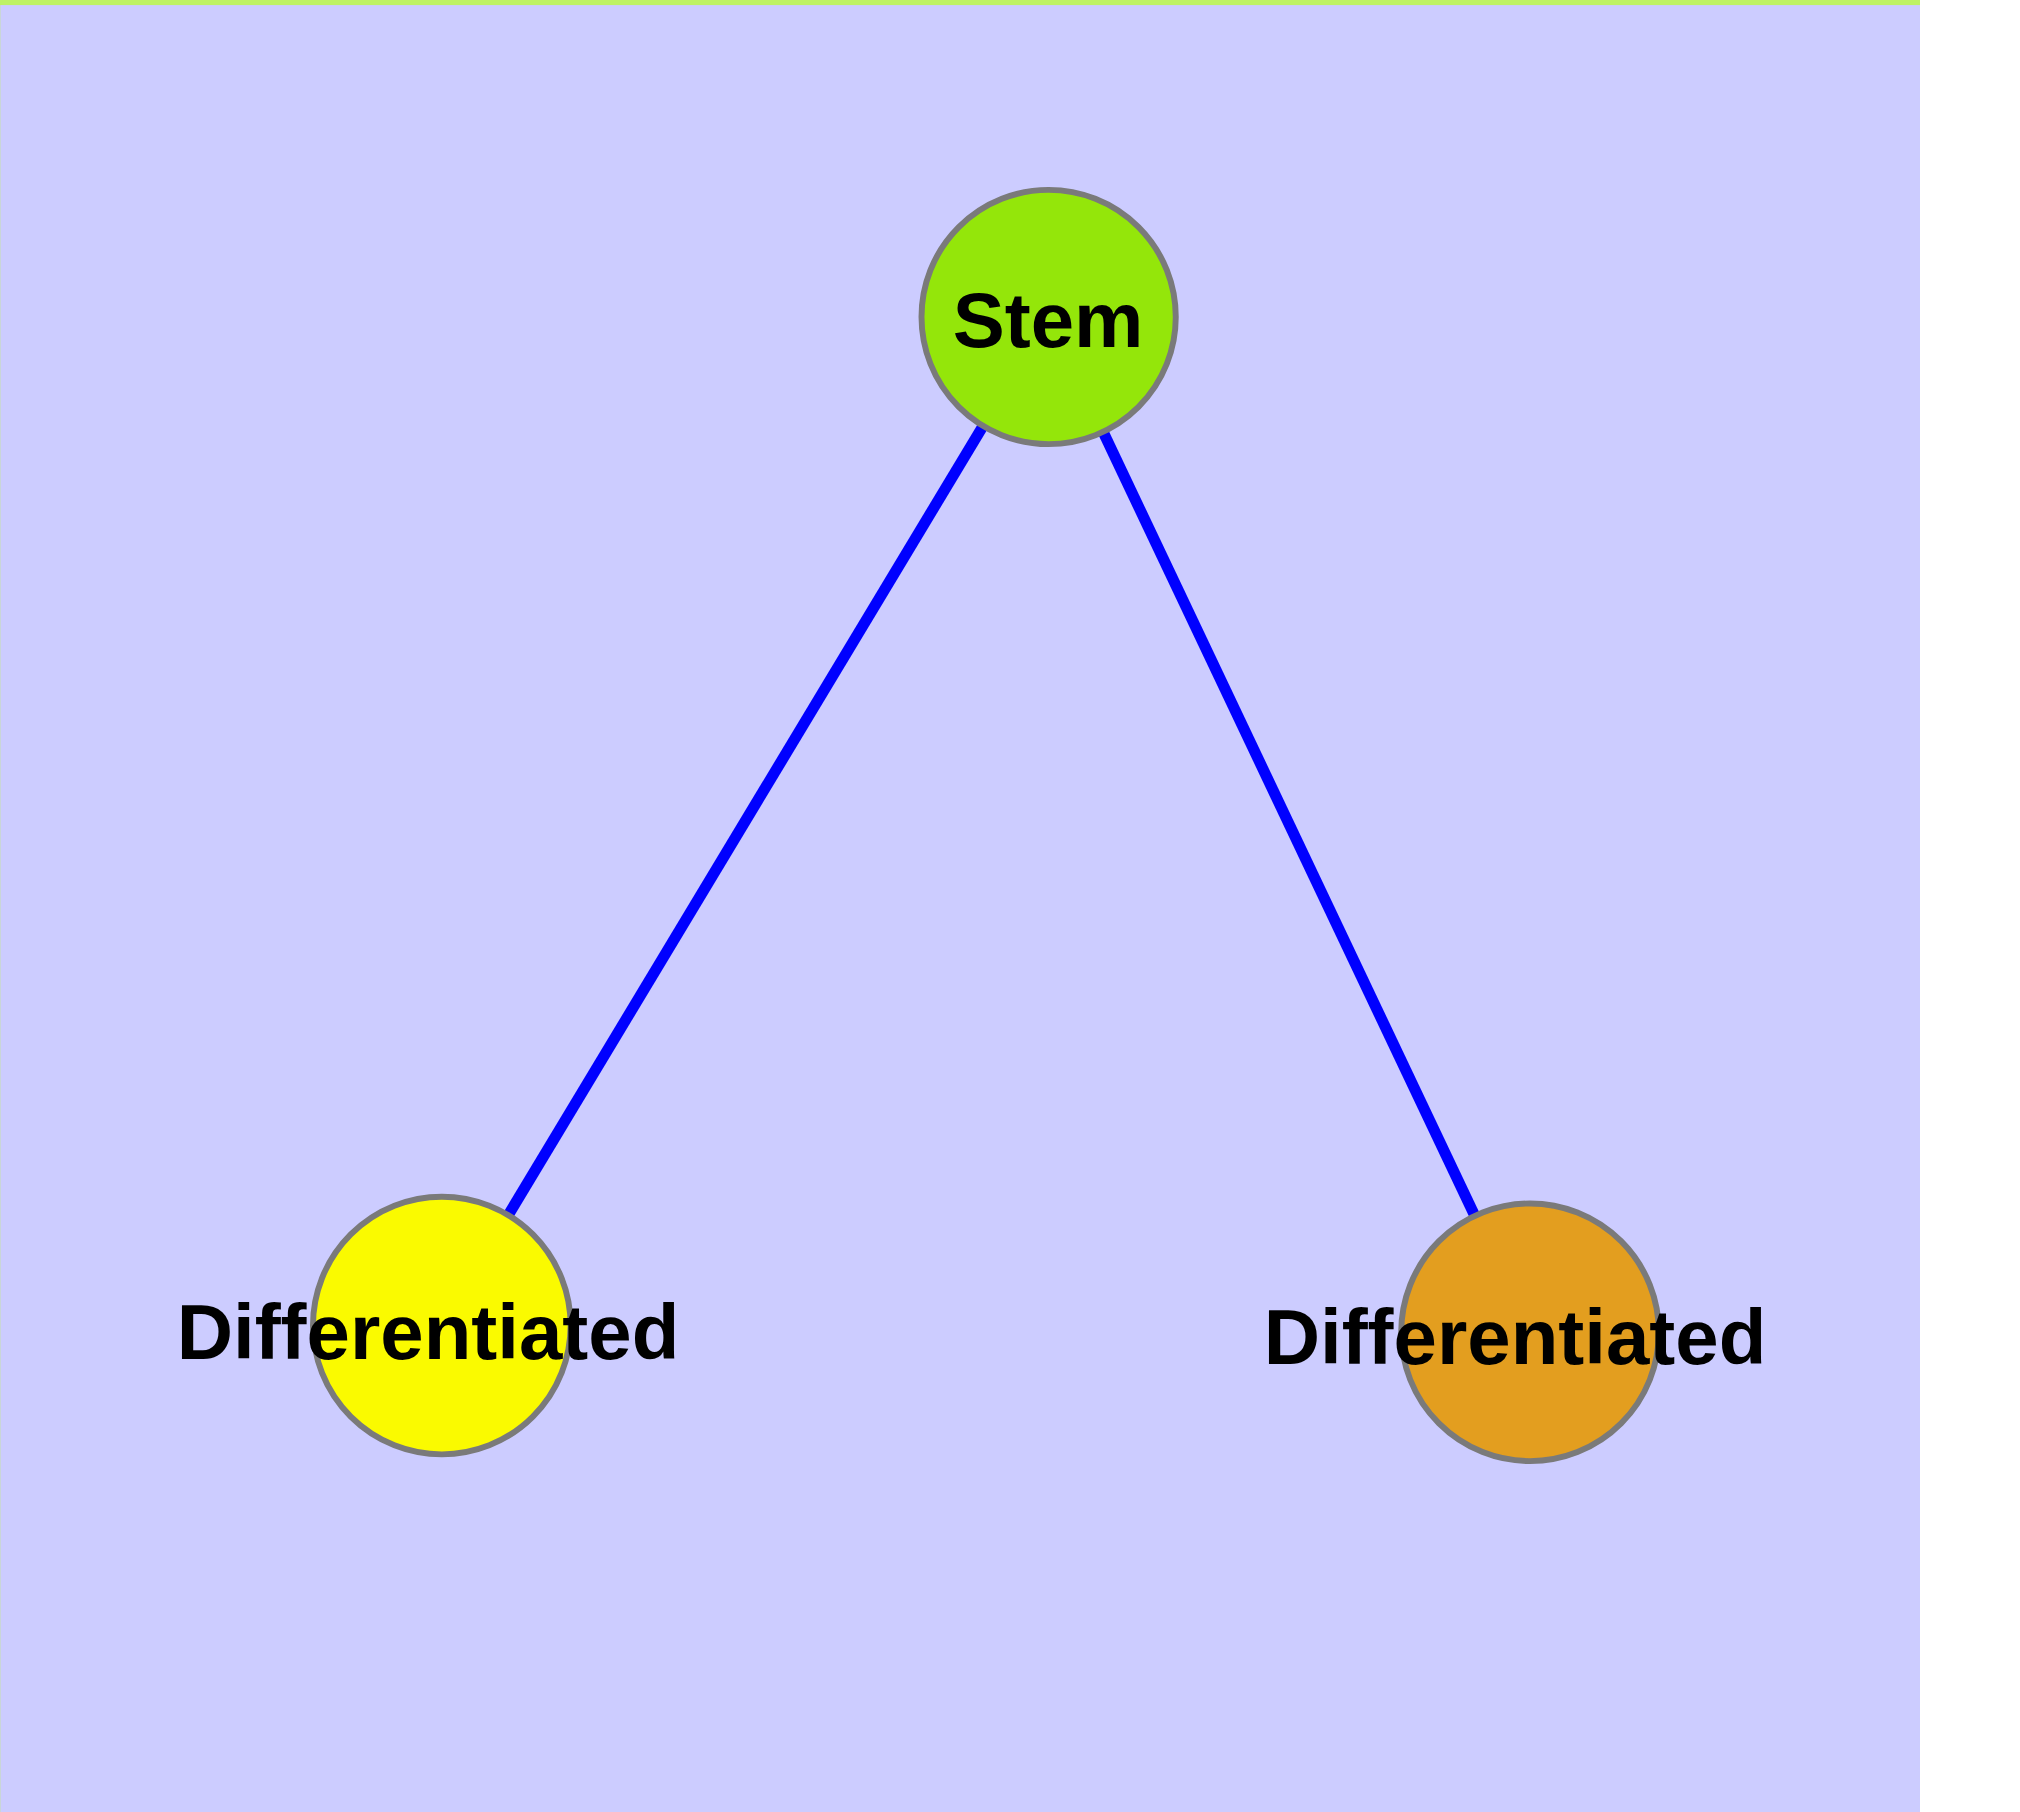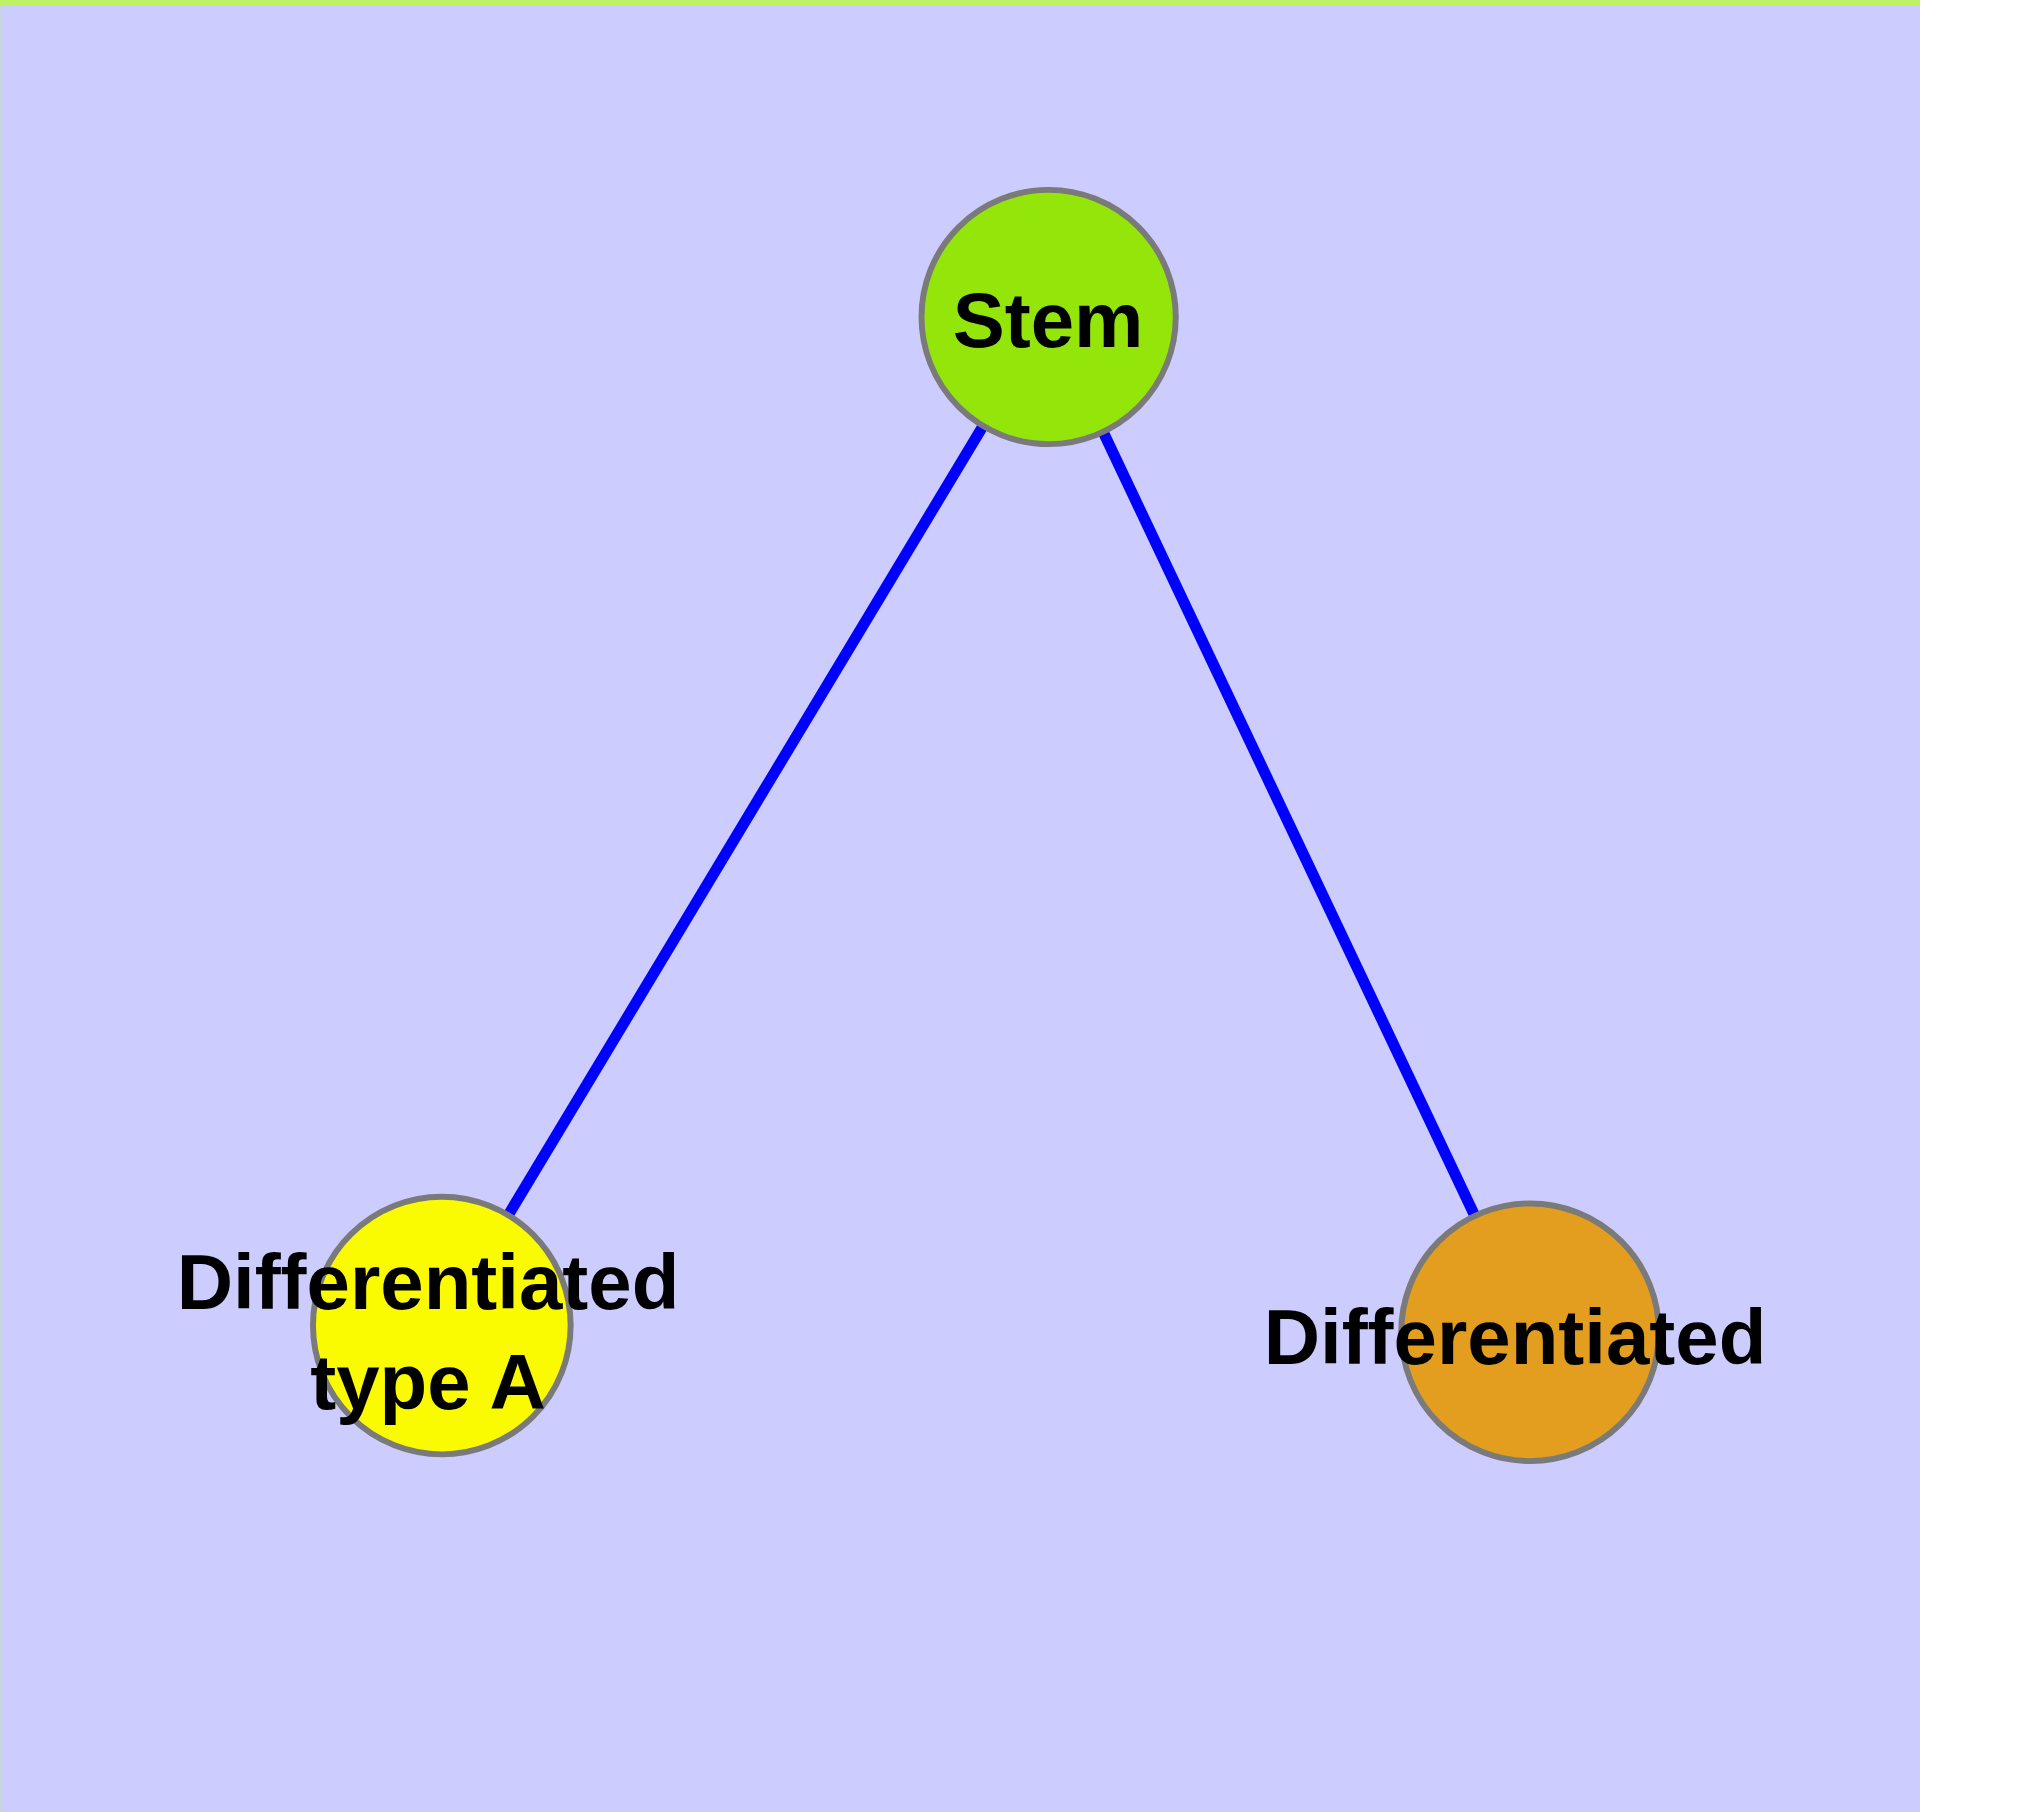--- a/index.html
+++ b/index.html
@@ -58,21 +58,20 @@
     <circle class="node-circle" cx="521" cy="1564" r="152" fill="#FAFA00" stroke="#7A7A7A"></circle>
     <circle class="node-circle" cx="1805" cy="1572" r="152" fill="#E39E1F" stroke="#7A7A7A"></circle>
   </svg>
 
   <div class="node-label" style="left:1048px; top:320px;">
     <div>Stem</div>
   </div>
 
   <div class="node-label" style="left:428px; top:1332px;">
     <div>Differentiated</div>
-    <div>type A</div>
   </div>
 
   <div class="node-label" style="left:1515px; top:1337px;">
     <div>Differentiated</div>
   </div>
 
 </div>
 
 
 </body></html>

